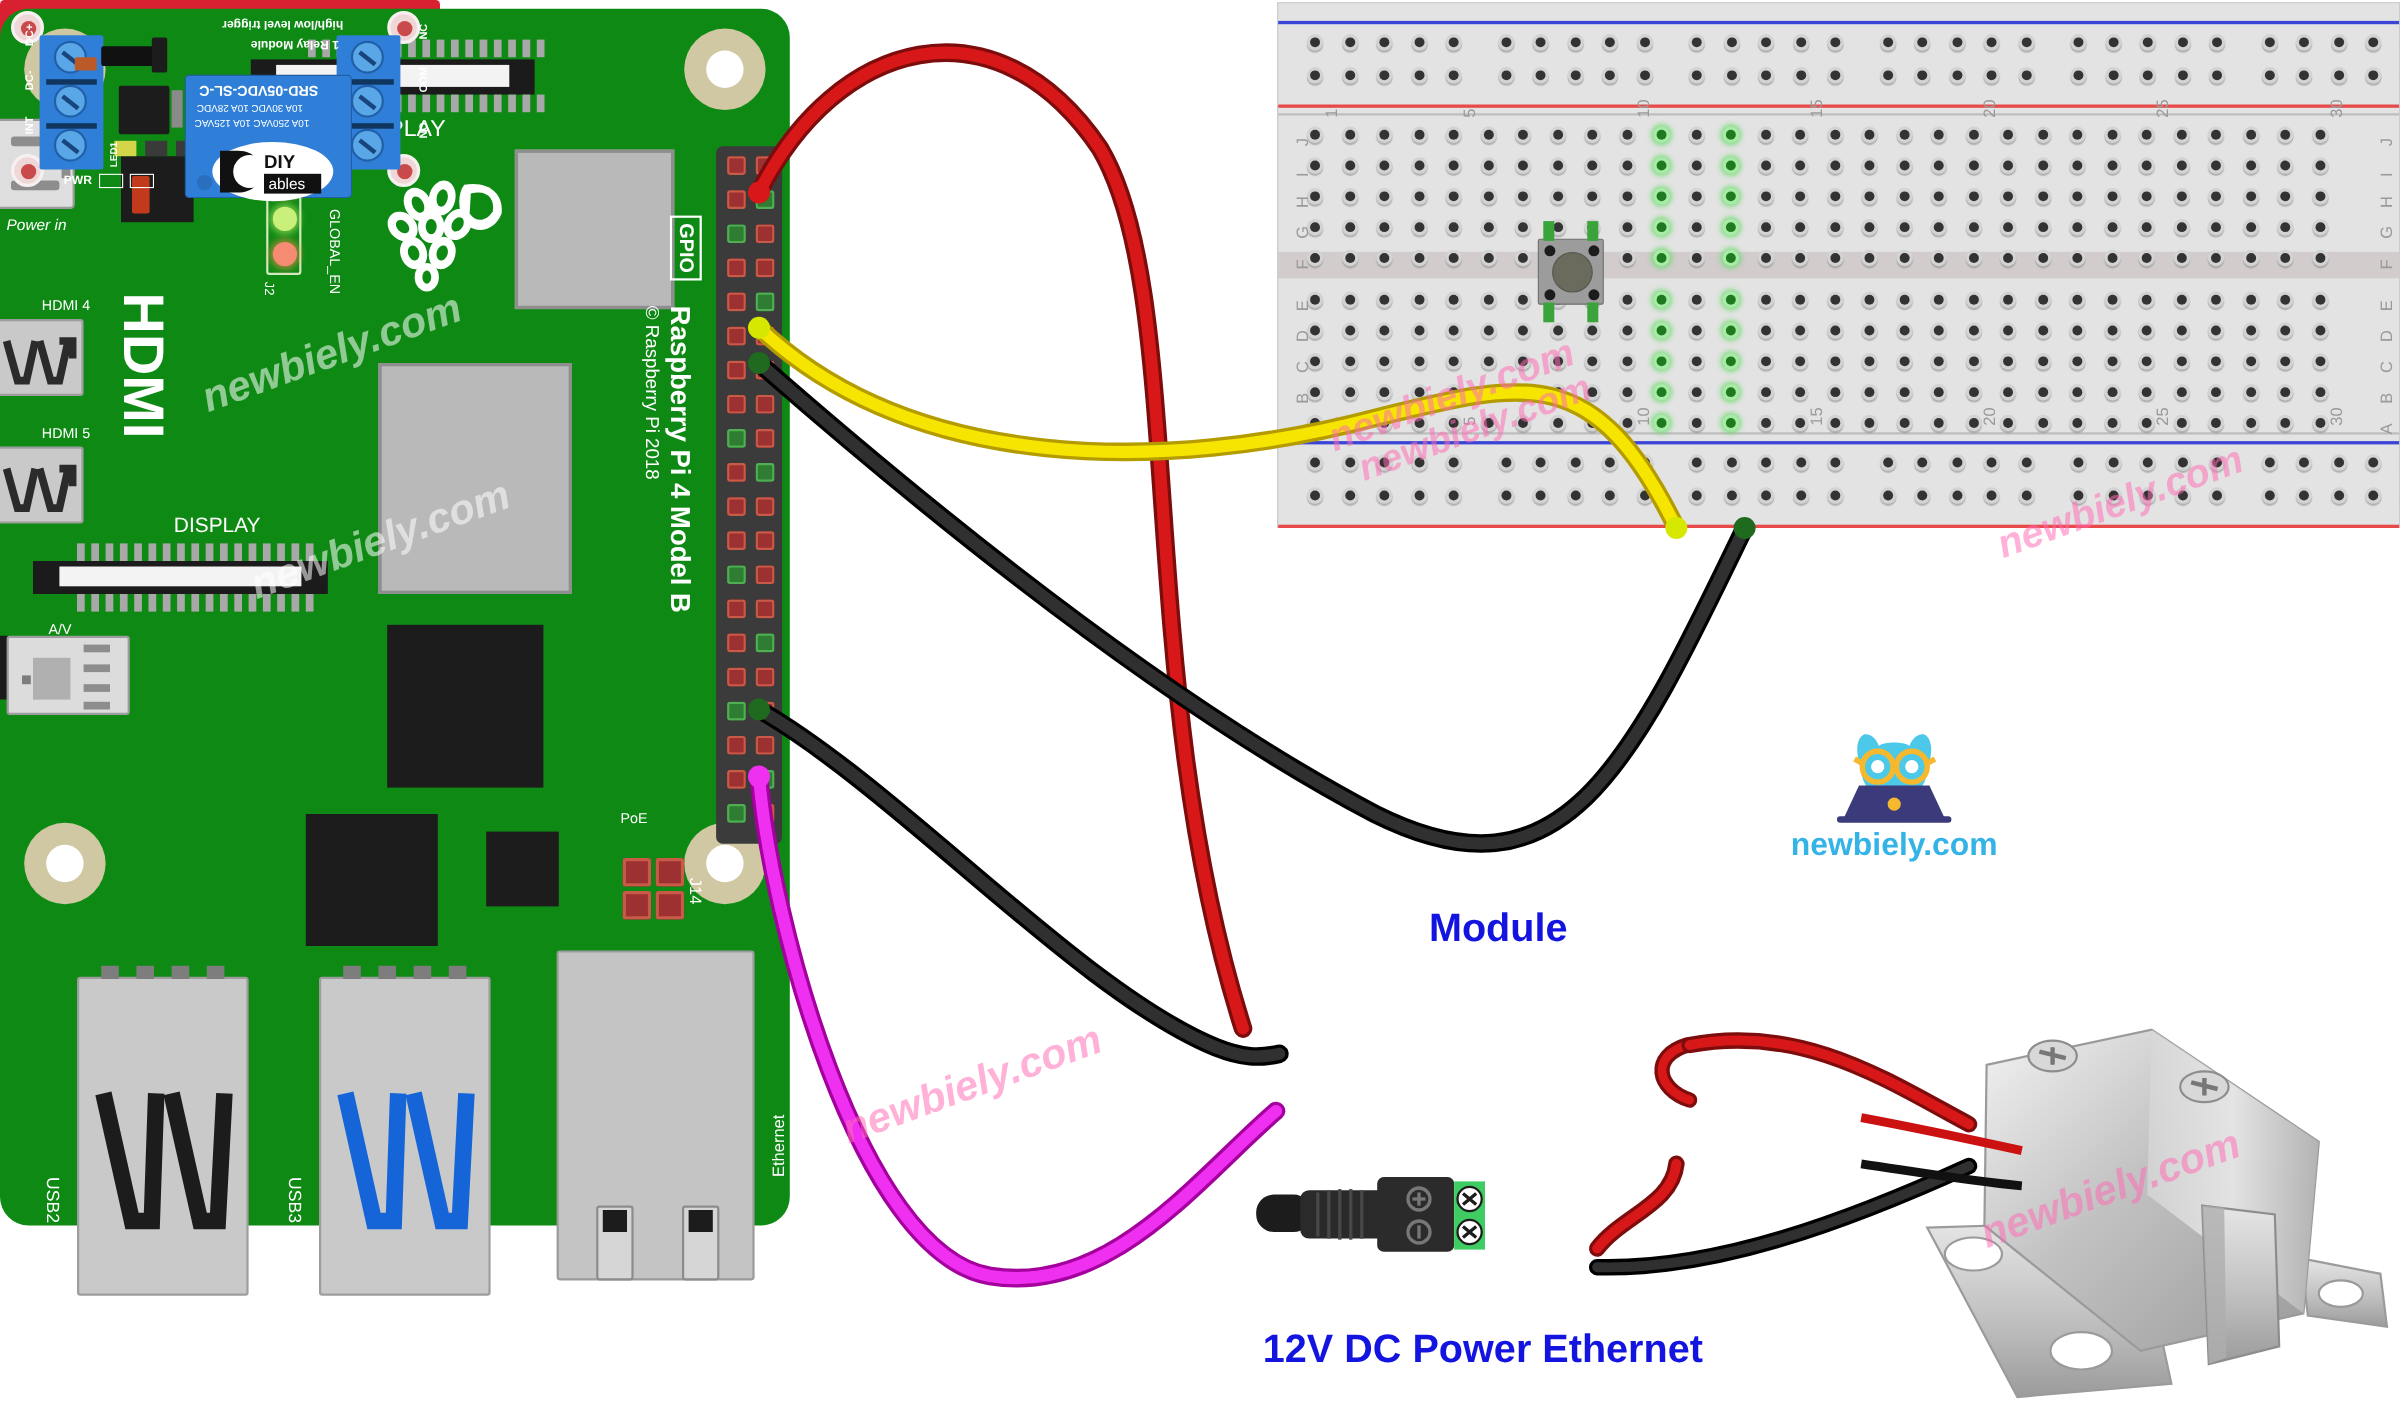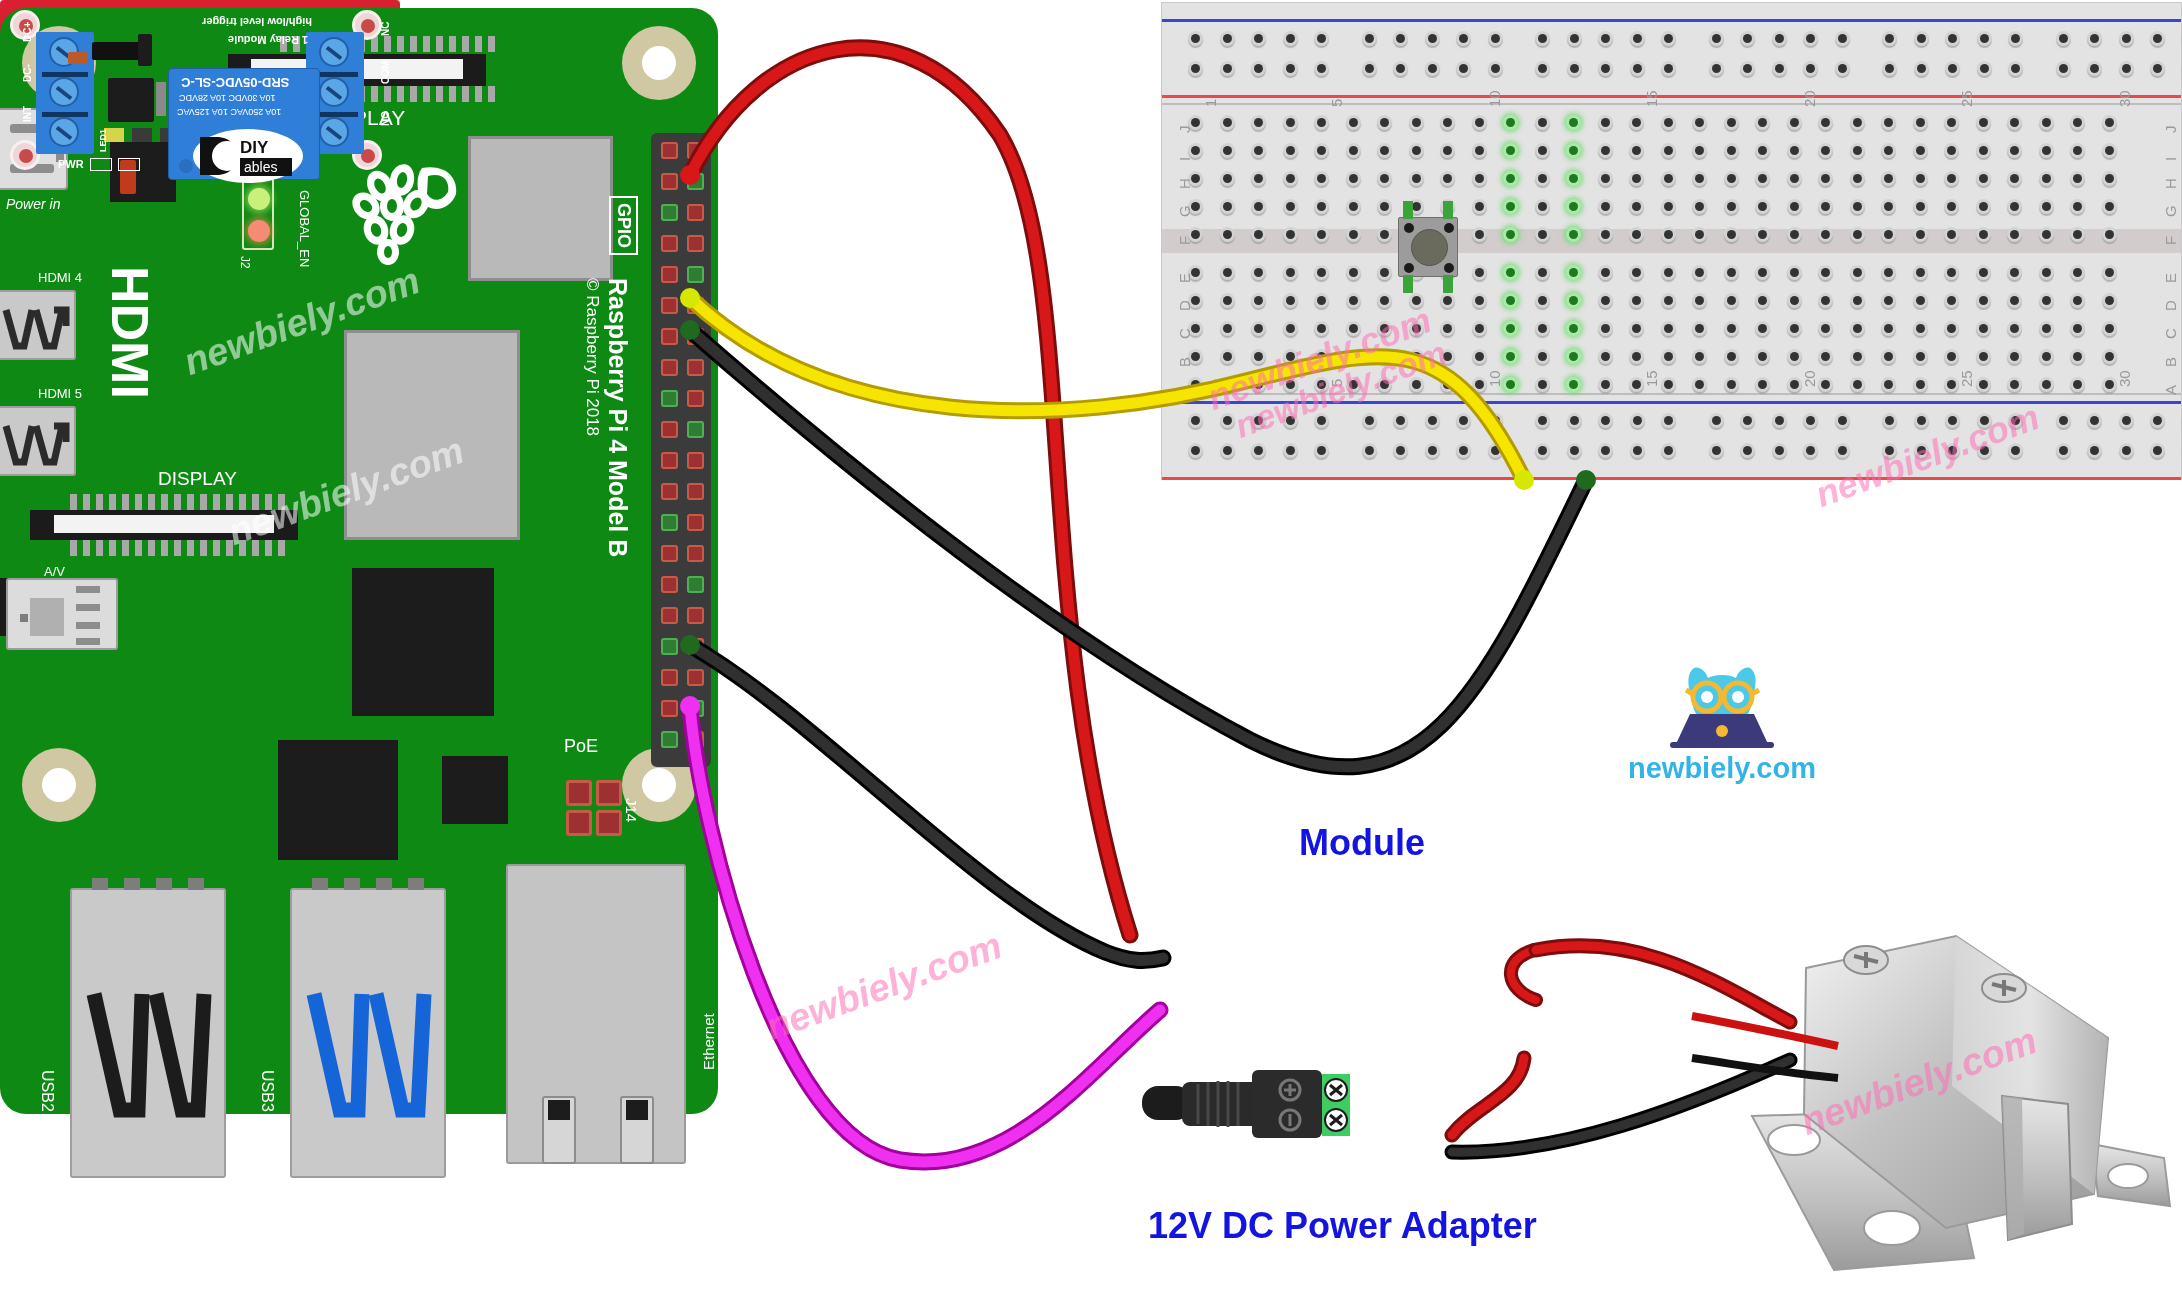--- a/index.html
+++ b/index.html
@@ -558,21 +558,21 @@
         <div class="gpio-pin green" style="left: 10px; top: 505px;"></div>
         <div class="gpio-pin" style="left: 36px; top: 505px;"></div>
         <div class="gpio-pin" style="left: 10px; top: 536px;"></div>
         <div class="gpio-pin" style="left: 36px; top: 536px;"></div>
         <div class="gpio-pin" style="left: 10px; top: 567px;"></div>
         <div class="gpio-pin green" style="left: 36px; top: 567px;"></div>
         <div class="gpio-pin green" style="left: 10px; top: 598px;"></div>
         <div class="gpio-pin" style="left: 36px; top: 598px;"></div>
       </div>
 
-    <div class="silk" style="left:564px; top:728px; font-size:18px;">PoE</div>
+    <div class="silk" style="left:564px; top:728px; font-size:13px;">PoE</div>
     <div class="poe-header" style="left:566px; top:772px;">
       <div class="poe-pin"></div>
         <div class="poe-pin"></div>
       <div class="poe-pin"></div>
         <div class="poe-pin"></div>
     </div>
     <div class="silk silk-v" style="left:640px; top:790px; font-size:15px; transform:rotate(90deg);">J14</div>
 
     <div class="usb-a" style="left:70px; top:880px; width:156px; height:290px;">
       <div style="position:absolute;left:20px;top:-12px;width:16px;height:12px;background:#7d7d7d;"></div>
@@ -1215,21 +1215,21 @@
       <line x1="150" y1="74" x2="150" y2="86" stroke="#777" stroke-width="3"></line>
 
       <rect x="182" y="34" width="28" height="62" fill="#3fcc63"></rect>
       <circle cx="196" cy="50" r="11" fill="#ffffff" stroke="#1c1c1c" stroke-width="2"></circle>
       <path d="M190 45 L202 55 M202 45 L190 55" stroke="#1c1c1c" stroke-width="3"></path>
       <circle cx="196" cy="80" r="11" fill="#ffffff" stroke="#1c1c1c" stroke-width="2"></circle>
       <path d="M190 75 L202 85 M202 75 L190 85" stroke="#1c1c1c" stroke-width="3"></path>
     </svg>
   </div>
 
-  <div class="blue-label" style="left:1148px; top:1205px; font-size:36px;">12V DC Power Adapter</div>
+  <div class="blue-label" style="left:1148px; top:1205px; font-size:36px;">12V DC Power Ethernet</div>
 
   <div id="solenoid">
     <svg width="466" height="352" viewBox="0 0 466 352">
       <defs>
         <linearGradient id="metalA" x1="0" y1="0" x2="1" y2="1">
           <stop offset="0%" stop-color="#f2f2f2"></stop>
           <stop offset="45%" stop-color="#c2c2c2"></stop>
           <stop offset="100%" stop-color="#9a9a9a"></stop>
         </linearGradient>
         <linearGradient id="metalB" x1="0" y1="0" x2="0" y2="1">

